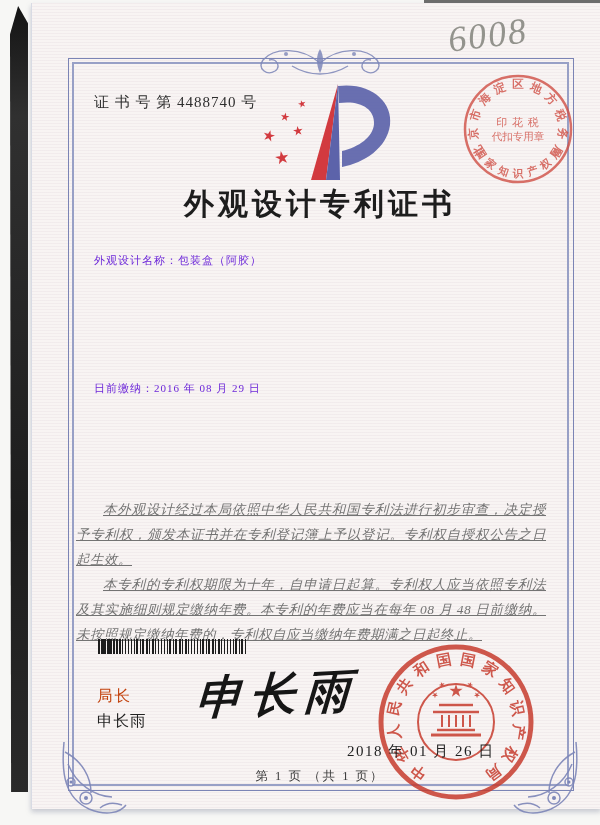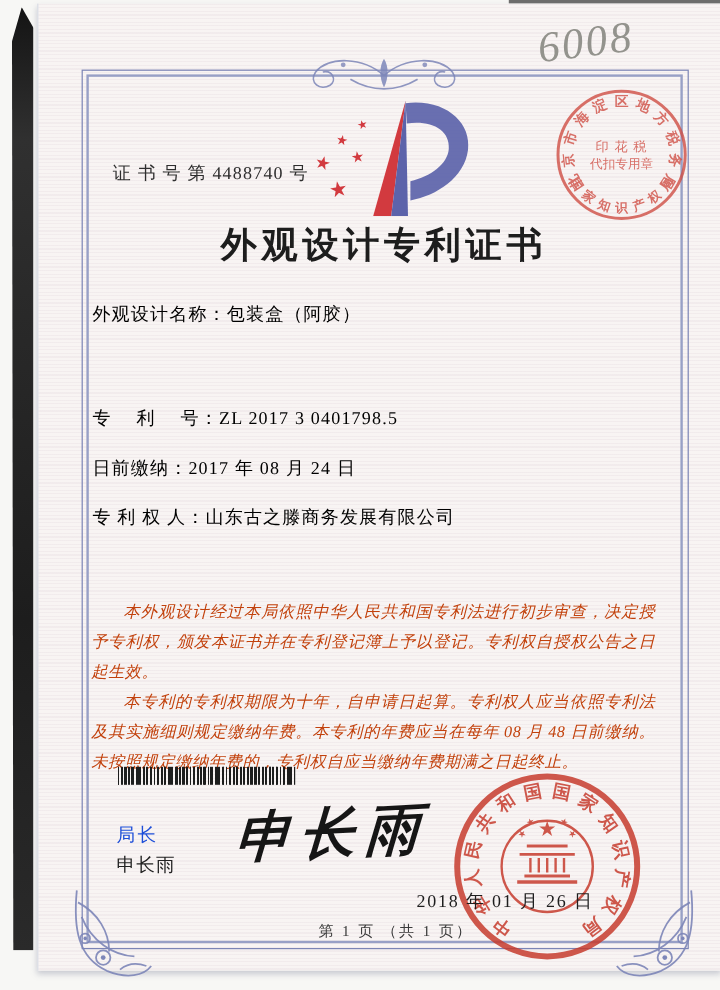--- a/index.html
+++ b/index.html
@@ -11,41 +11,41 @@
         background:linear-gradient(180deg,#141414,#303030 14%,#1d1d1d 65%,#2a2a2a);
         clip-path:polygon(45% 0,100% 2.2%,100% 100%,6% 100%,0 3.6%);}
   .paper{position:absolute;left:31px;top:3px;width:569px;height:806px;
         background-color:#f8f4f3;
         background-image:repeating-linear-gradient(180deg,rgba(186,160,178,.10) 0 1px,rgba(255,255,255,0) 1px 3px);
         border-left:1px solid #d8dbe4;box-shadow:0 3px 5px rgba(110,115,140,.35);}
   .frame-outer{position:absolute;left:68px;top:58px;width:504px;height:731px;border:1px solid #7b84b5;}
   .frame-inner{position:absolute;left:72px;top:62px;width:493px;height:720px;border:2px solid #98a0c6;}
   .handwritten{position:absolute;left:448px;top:14px;font-size:36px;font-style:italic;font-weight:300;
         color:#93938d;transform:rotate(-7deg);letter-spacing:2px;}
-  .cert-no{position:absolute;left:94px;top:93px;font-size:15px;letter-spacing:1px;color:#2e2e2e;margin-top:42px;}
+  .cert-no{position:absolute;left:94px;top:93px;font-size:15px;letter-spacing:1px;color:#2e2e2e;}
   .logo{position:absolute;left:243px;top:80px;width:154px;height:108px;}
   .tax-seal{position:absolute;left:461px;top:72px;width:114px;height:114px;color:#cf4b41;opacity:.78;}
   .title{position:absolute;left:68px;top:184px;width:504px;text-align:center;font-size:30px;
         font-weight:bold;letter-spacing:4px;color:#1d1d1d;}
-  .field{position:absolute;left:77px;font-size:15px;letter-spacing:1px;color:#000000;white-space:nowrap;}
+  .field{position:absolute;left:94px;font-size:11px;letter-spacing:1px;color:#6d28d9;white-space:nowrap;}
   .f0{top:253px}.f1{top:296px}.f2{top:339px}.f3{top:381px}.f4{top:422px}.f5{top:463px}
   .body-text{position:absolute;left:76px;top:497px;width:470px;font-size:13.5px;line-height:25px;
-        color:#c2410c;font-style:italic;letter-spacing:.5px;text-align:justify;}
+        color:#737373;font-style:italic;letter-spacing:.5px;text-align:justify;text-decoration:underline;}
   .body-text p{margin:0;text-indent:2em;}
   .barcode{position:absolute;left:98px;top:639px;width:148px;height:15px;
         background-image:repeating-linear-gradient(90deg,#1d1d1d 0 1.5px,transparent 1.5px 3px),
                          repeating-linear-gradient(90deg,#1d1d1d 0 1px,transparent 1px 5.5px);}
-  .director-label{position:absolute;left:97px;top:686px;font-size:15.5px;color:#1d4ed8;letter-spacing:2px;}
+  .director-label{position:absolute;left:97px;top:686px;font-size:15.5px;color:#c2410c;letter-spacing:2px;}
   .director-name{position:absolute;left:97px;top:711px;font-size:15.5px;color:#222;letter-spacing:1px;}
   .signature{position:absolute;left:196px;top:664px;font-size:46px;font-style:italic;font-weight:600;
         color:#161616;transform:rotate(-3deg) skewX(-6deg);letter-spacing:8px;white-space:nowrap;}
   .office-seal{position:absolute;left:376px;top:642px;width:160px;height:160px;color:#c63a2c;opacity:.84;}
   .seal-date{position:absolute;left:347px;top:742px;font-size:15px;color:#1e1e1e;letter-spacing:1.5px;z-index:5;}
   .footer{position:absolute;left:68px;top:768px;width:504px;text-align:center;font-size:12.5px;
-        color:#3a3a3a;letter-spacing:2px;padding-left:10px;}
+        color:#3a3a3a;letter-spacing:2px;}
   .ornament{position:absolute;color:#7d86b8;}
   .orn-top{left:232px;top:42px;width:176px;height:42px;}
   .orn-bl{left:56px;top:734px;width:74px;height:88px;}
   .orn-br{left:510px;top:734px;width:74px;height:88px;transform:scaleX(-1);}
   svg text{font-family:"Liberation Serif",serif;}
 </style>
 </head>
 <body>
 
 <div class="scan">
@@ -137,28 +137,22 @@
       </g>
     <text x="57" y="54" text-anchor="middle" font-size="11" letter-spacing="1" fill="currentColor">印 花 税</text>
     <text x="57" y="68" text-anchor="middle" font-size="10.5" fill="currentColor">代扣专用章</text>
   </svg>
 
   <div class="title">外观设计专利证书</div>
 
   <div class="field f0">
     <span>外观设计名称：</span><span>包装盒（阿胶）</span>
   </div>
-  <div class="field f2">
-    <span>专　 利　 号：</span><span>ZL 2017 3 0401798.5</span>
-  </div>
   <div class="field f3">
-    <span>日前缴纳：</span><span>2017 年 08 月 24 日</span>
-  </div>
-  <div class="field f4">
-    <span>专 利 权 人：</span><span>山东古之滕商务发展有限公司</span>
+    <span>日前缴纳：</span><span>2016 年 08 月 29 日</span>
   </div>
 
   <div class="body-text">
     <p>本外观设计经过本局依照中华人民共和国专利法进行初步审查，决定授予专利权，颁发本证书并在专利登记簿上予以登记。专利权自授权公告之日起生效。</p>
     <p>本专利的专利权期限为十年，自申请日起算。专利权人应当依照专利法及其实施细则规定缴纳年费。本专利的年费应当在每年 08 月 48 日前缴纳。未按照规定缴纳年费的，专利权自应当缴纳年费期满之日起终止。</p>
   </div>
 
   <div class="barcode"></div>
 
   <div class="director-label">局长</div>

